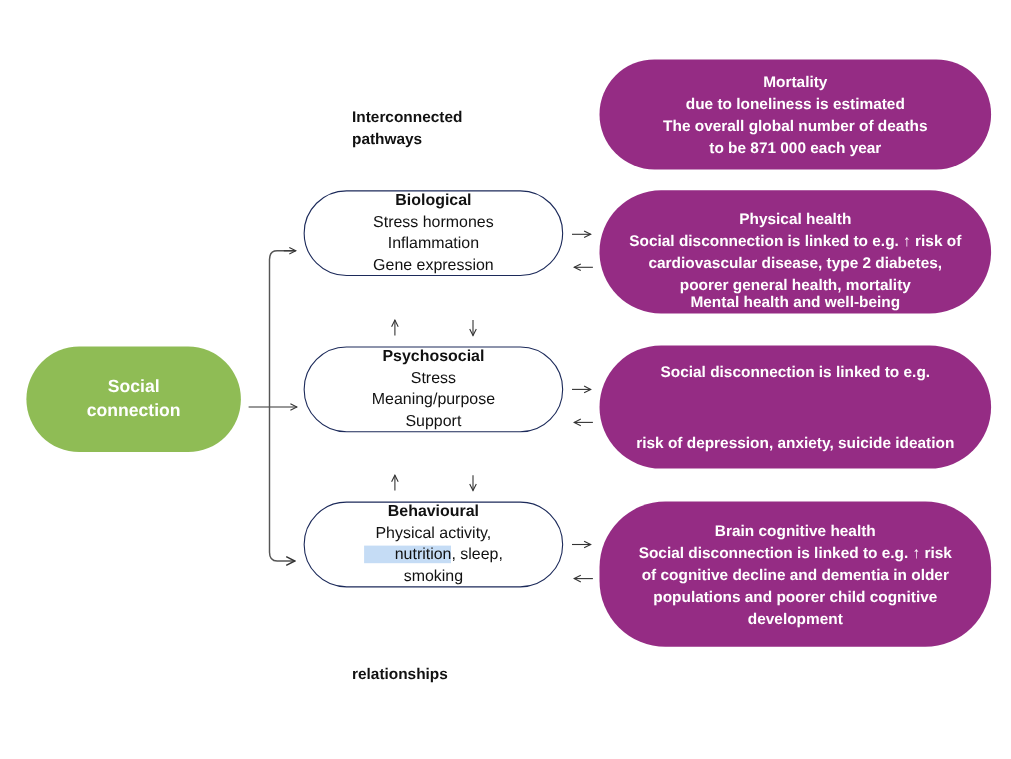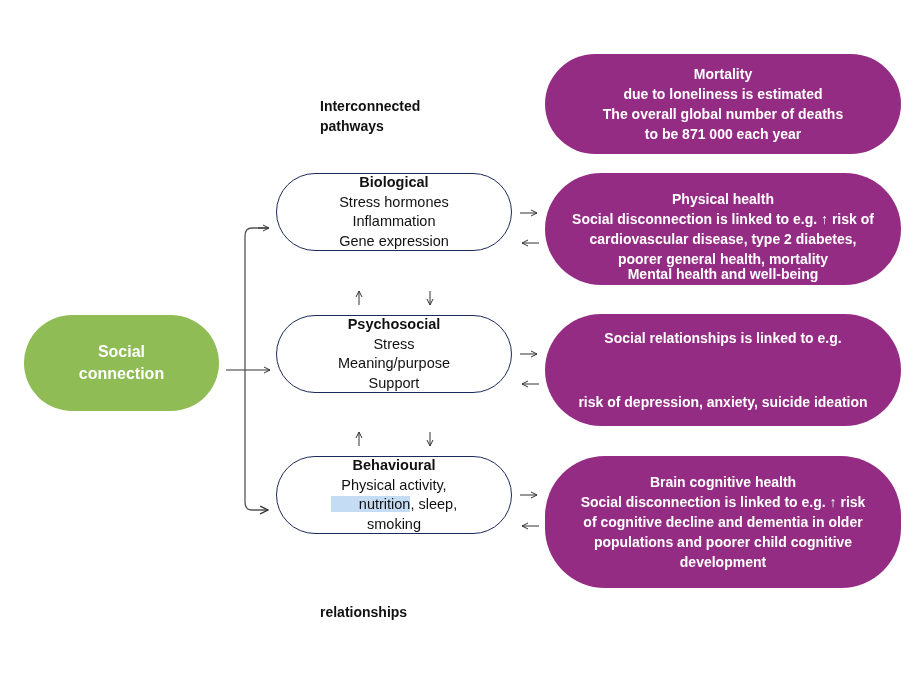--- a/index.html
+++ b/index.html
@@ -88,21 +88,21 @@
   <div>to be 871 000 each year</div>
 </div>
 <div class="out-pill" style="top:173px; height:112px;">
   <div>Physical health</div>
   <div>Social disconnection is linked to e.g. ↑ risk of</div>
   <div>cardiovascular disease, type 2 diabetes,</div>
   <div>poorer general health, mortality</div>
 </div>
 <div class="out-pill" style="top:314px; height:112px;gap:44px;">
   <div>Mental health and well-being</div>
-  <div>Social relationships is linked to e.g.</div>
+  <div>Social disconnection is linked to e.g.</div>
   <div>risk of depression, anxiety, suicide ideation</div>
   <div>and poorer general well-being</div>
 </div>
 <div class="out-pill" style="top:456px; height:132px;justify-content:center;">
   <div>Brain cognitive health</div>
   <div>Social disconnection is linked to e.g. ↑ risk</div>
   <div>of cognitive decline and dementia in older</div>
   <div>populations and poorer child cognitive</div>
   <div>development</div>
 </div>

